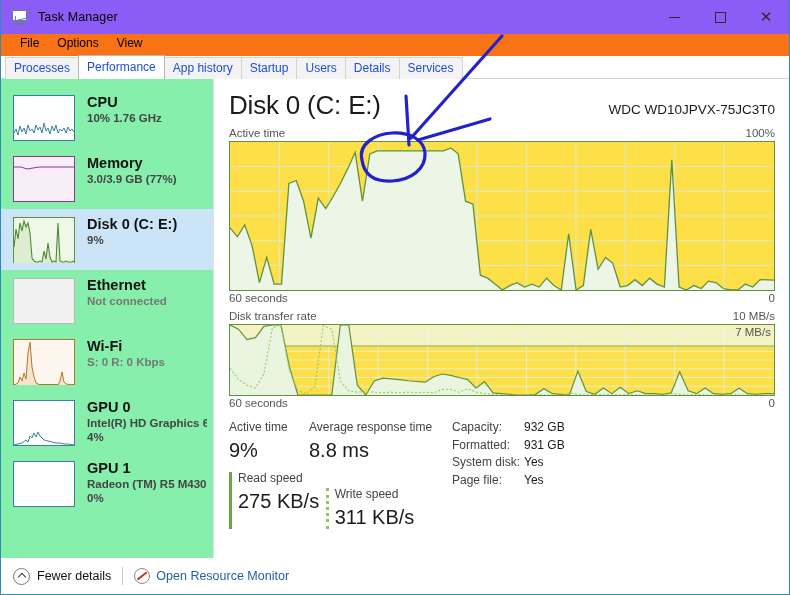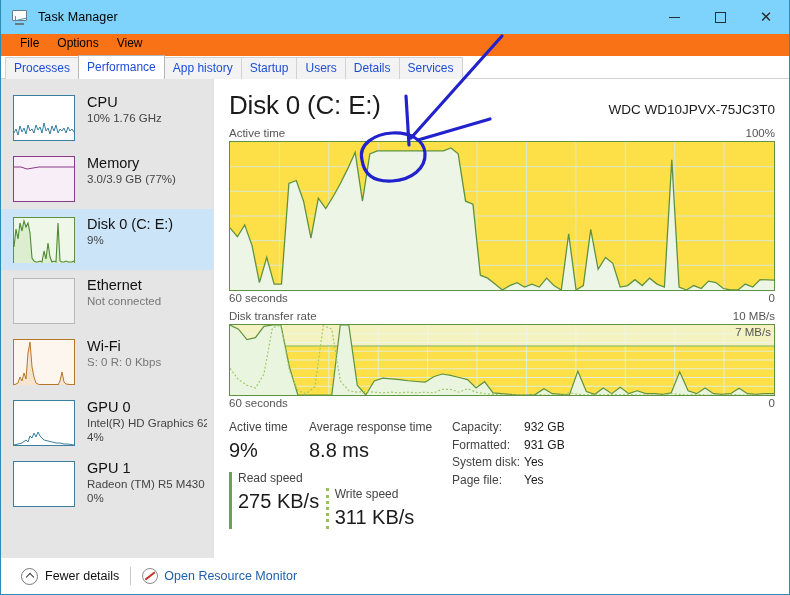--- a/index.html
+++ b/index.html
@@ -14,21 +14,21 @@
     width: 790px; height: 595px;
     background: #ffffff;
     border: 1px solid #2d8cb5;
     border-top: none;
     display: flex; flex-direction: column;
   }
   
   .titlebar {
     height: 34px; flex: 0 0 34px;
     display: flex; align-items: center;
-    background: #7dd3fc;
+    background: #8b5cf6;
     position: relative;
   }
   .tb-icon {
     width: 18px; height: 16px; margin-left: 10px; margin-right: 9px;
     position: relative;
   }
   .tb-icon .mon {
     position: absolute; left: 1px; top: 1px;
     width: 15px; height: 11px;
     border: 1.4px solid #6d7a84; border-radius: 1px;
@@ -99,22 +99,23 @@
   }
 
   
   .body { flex: 1 1 auto; display: flex; min-height: 0; position: relative; }
 
   
   .sidebar {
     width: 213px; flex: 0 0 213px;
     border-right: 1px solid #e2e2e2;
     padding-top: 8px;
-    background: #e5e5e5;
+    background: #86efac;
     overflow: hidden;
+    font-weight: bold;
   }
   .sb-item {
     display: flex; align-items: flex-start;
     padding: 5px 6px 5px 12px;
     height: 61px;
     cursor: default;
   }
   .sb-item.selected { background: #cce4f7; }
   .sb-thumb {
     width: 62px; height: 46px; flex: 0 0 62px;
@@ -177,21 +178,21 @@
   }
   .kv { margin-left: 8px; }
   .kv-row { display: flex; font-size: 12px; line-height: 17.5px; }
   .kv-k { width: 72px; color: #444; }
   .kv-v { color: #1b1b1b; }
 
   
   .footer {
     flex: 0 0 36px; height: 36px;
     display: flex; align-items: center;
-    padding-left: 20px;
+    padding-left: 12px;
     background: #fff;
   }
   .fewer { display: flex; align-items: center; cursor: default; }
   .chev-circle {
     width: 17px; height: 17px; border-radius: 50%;
     border: 1px solid #777;
     display: flex; align-items: center; justify-content: center;
     margin-right: 7px;
   }
   .chev-circle span {

